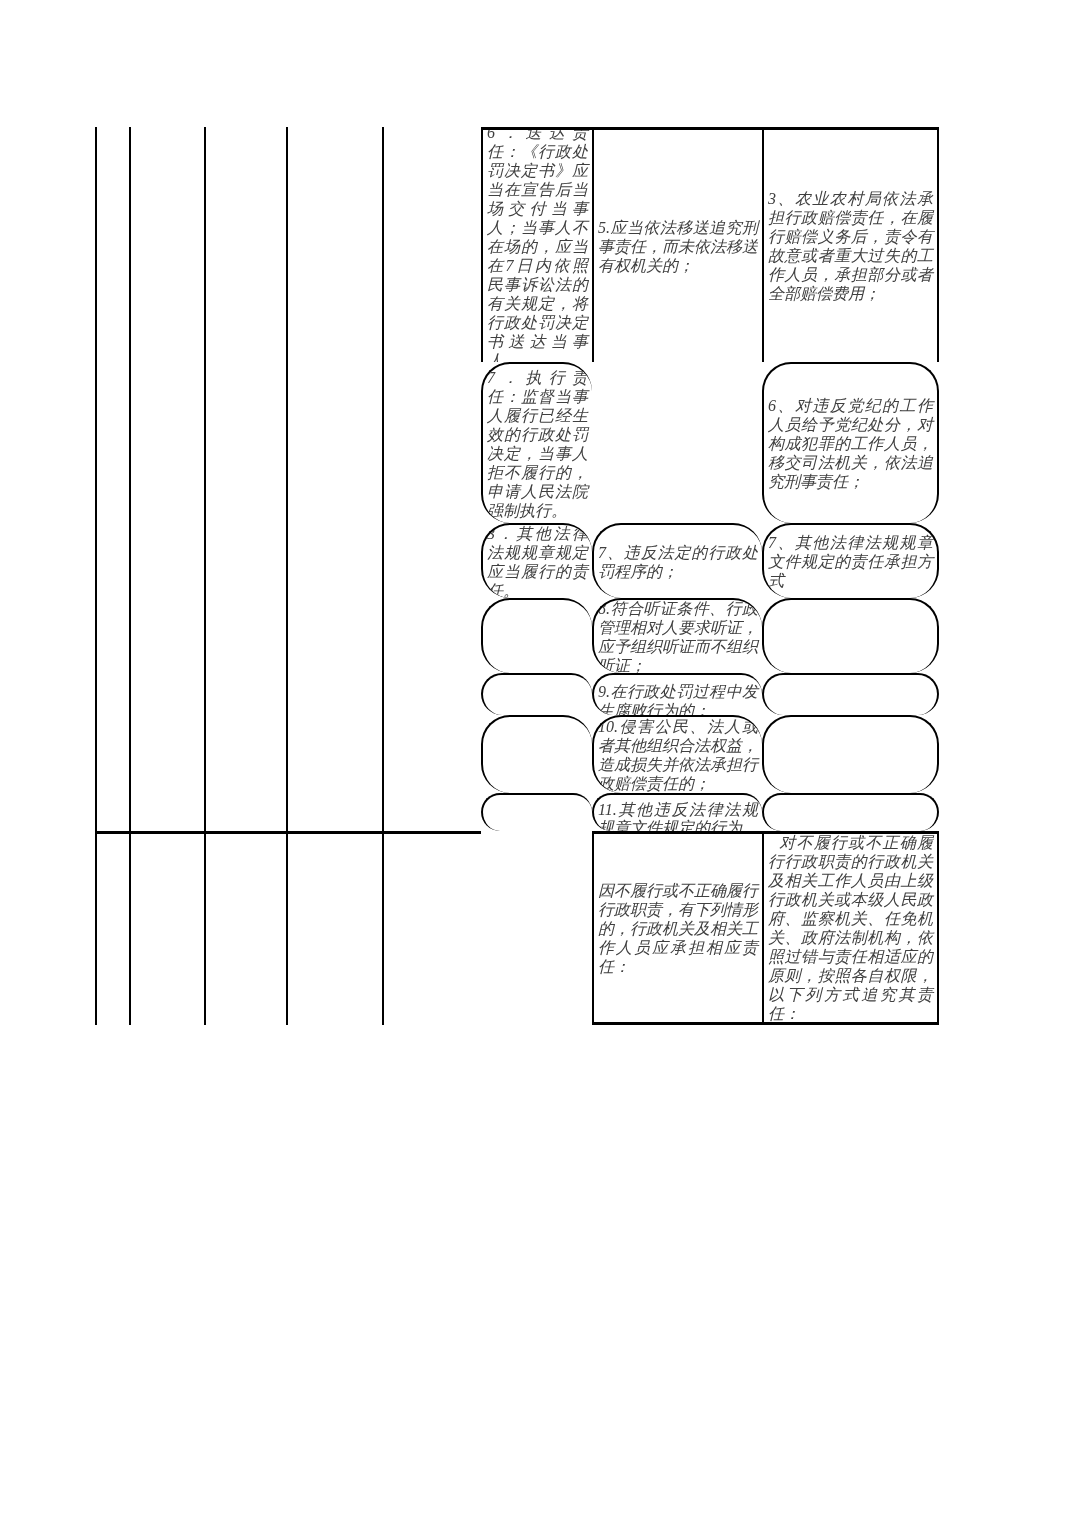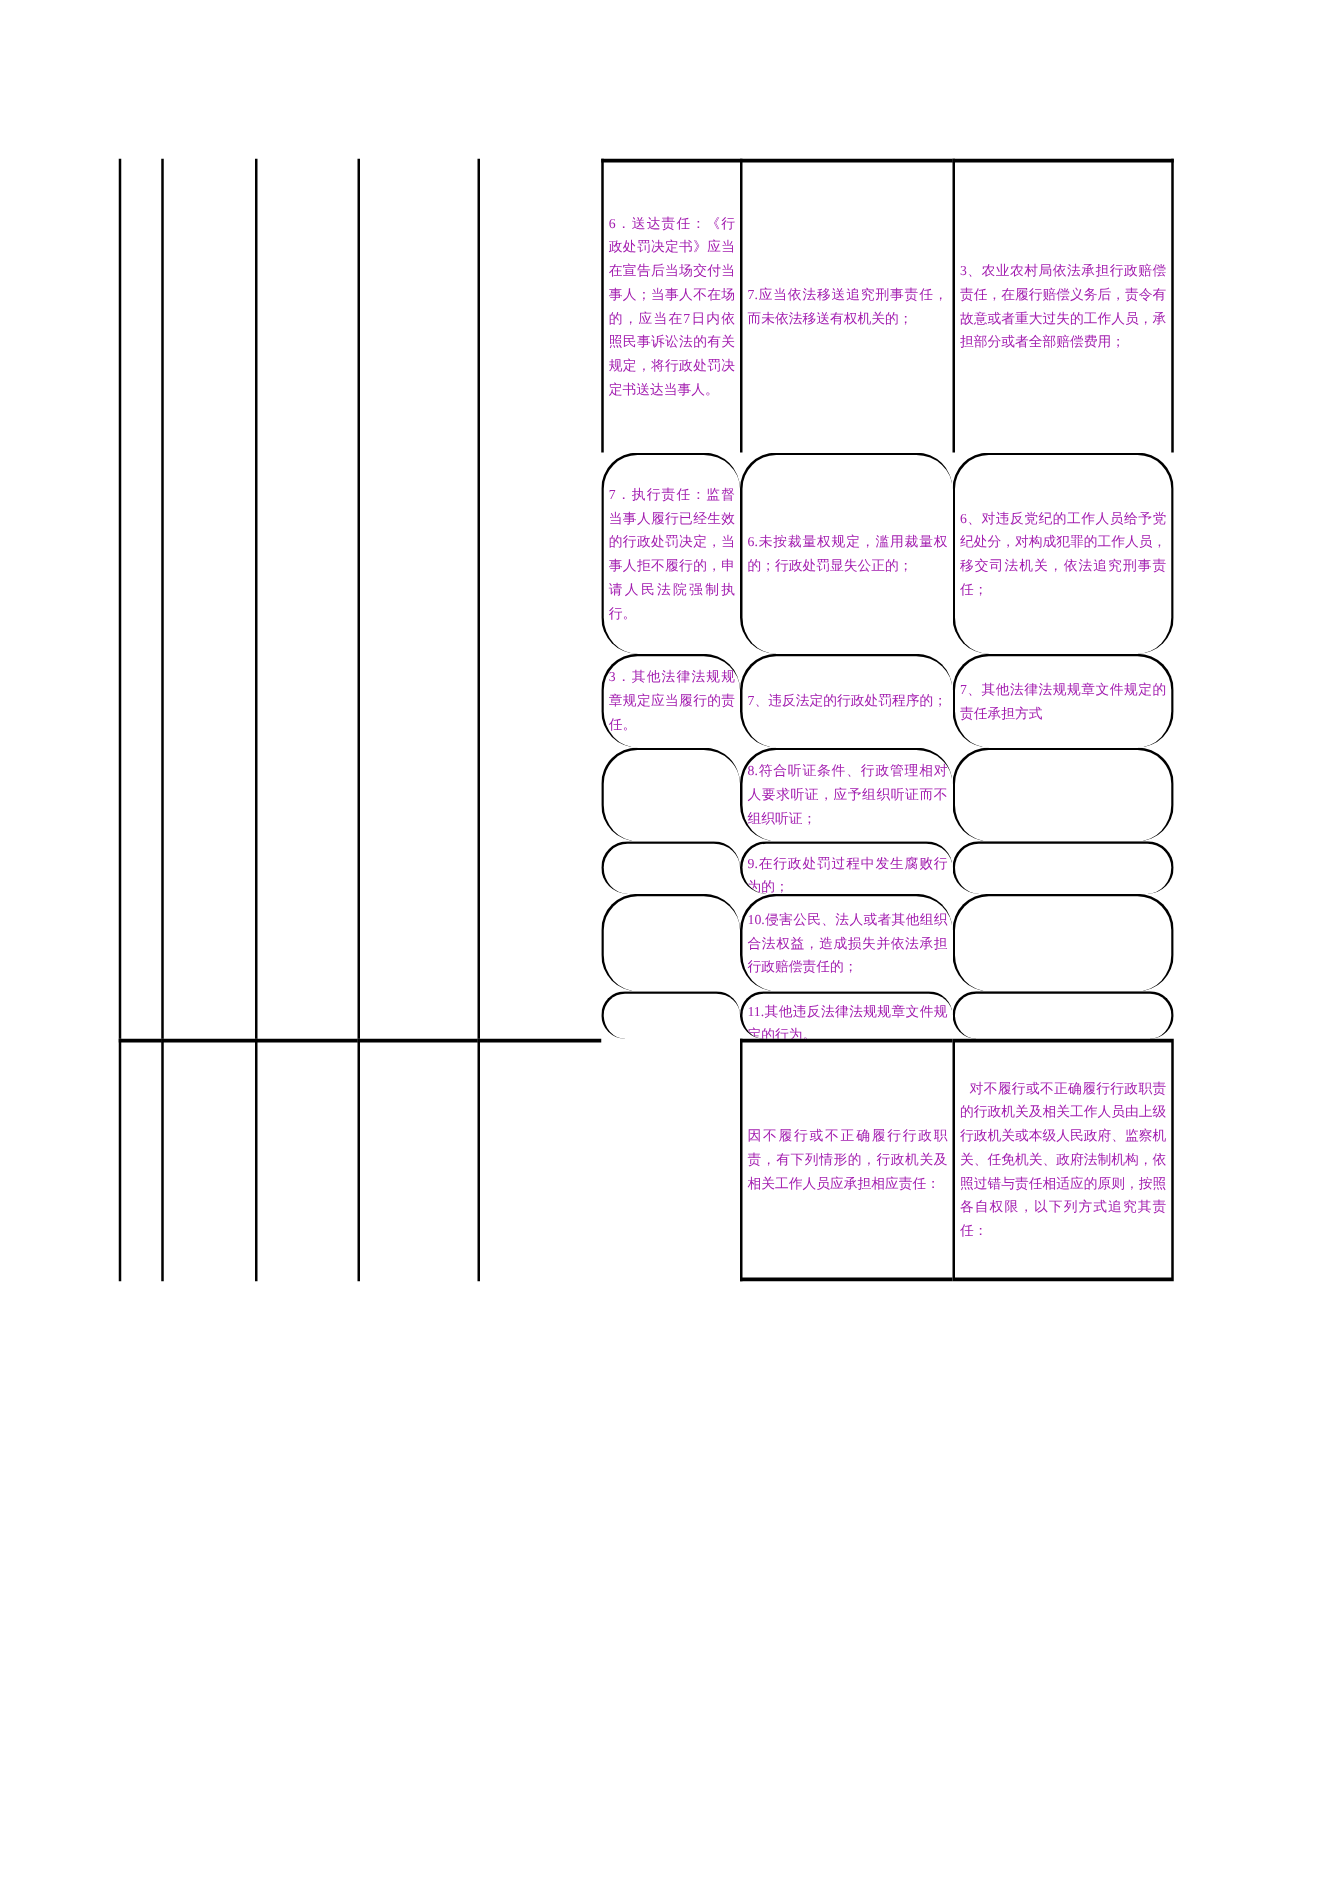--- a/index.html
+++ b/index.html
@@ -17,25 +17,26 @@
   }
   .cell{
     box-sizing:border-box;
     display:flex;align-items:center;
     padding:2px 4px;
     overflow:hidden;
   }
   .cell.nopadv{padding-top:12px;padding-bottom:0;}
   .txt{
     width:100%;
-    font-size:11px;
+    font-size:16px;
     line-height:19px;
-    color:#a21caf;
+    color:#404040;
     text-align:justify;
     text-justify:inter-ideograph;
+    font-style:italic;
   }
   .txt.tight{line-height:18px;}
   .txt.indent{text-indent:0.7em;}
   .bl{border-left:2px solid #000;}
   .br{border-right:2px solid #000;}
   .bt{border-top:2px solid #000;border-radius:29px;}
   .bt3{border-top:3px solid #000;}
   .bb3{border-bottom:3px solid #000;}
 </style>
 </head>
@@ -47,31 +48,28 @@
     <div class="cell bl" style="grid-column:1;grid-row:1/8"></div>
     <div class="cell bl" style="grid-column:2;grid-row:1/8"></div>
     <div class="cell bl" style="grid-column:3;grid-row:1/8"></div>
     <div class="cell bl" style="grid-column:4;grid-row:1/8"></div>
     <div class="cell bl" style="grid-column:5;grid-row:1/8"></div>
 
     <div class="cell bl bt3" style="grid-column:6;grid-row:1">
       <div class="txt">6．送达责任：《行政处罚决定书》应当在宣告后当场交付当事人；当事人不在场的，应当在7日内依照民事诉讼法的有关规定，将行政处罚决定书送达当事人。</div>
     </div>
     <div class="cell bl bt3" style="grid-column:7;grid-row:1">
-      <div class="txt">7.应当依法移送追究刑事责任，而未依法移送有权机关的；</div>
+      <div class="txt">5.应当依法移送追究刑事责任，而未依法移送有权机关的；</div>
     </div>
     <div class="cell bl bt3 br" style="grid-column:8;grid-row:1">
       <div class="txt">3、农业农村局依法承担行政赔偿责任，在履行赔偿义务后，责令有故意或者重大过失的工作人员，承担部分或者全部赔偿费用；</div>
     </div>
 
     <div class="cell bl bt" style="grid-column:6;grid-row:2">
       <div class="txt">7．执行责任：监督当事人履行已经生效的行政处罚决定，当事人拒不履行的，申请人民法院强制执行。</div>
-    </div>
-    <div class="cell bl bt" style="grid-column:7;grid-row:2">
-      <div class="txt">6.未按裁量权规定，滥用裁量权的；行政处罚显失公正的；</div>
     </div>
     <div class="cell bl bt br" style="grid-column:8;grid-row:2">
       <div class="txt">6、对违反党纪的工作人员给予党纪处分，对构成犯罪的工作人员，移交司法机关，依法追究刑事责任；</div>
     </div>
 
     <div class="cell bl bt" style="grid-column:6;grid-row:3">
       <div class="txt">3．其他法律法规规章规定应当履行的责任。</div>
     </div>
     <div class="cell bl bt" style="grid-column:7;grid-row:3">
       <div class="txt">7、违反法定的行政处罚程序的；</div>

